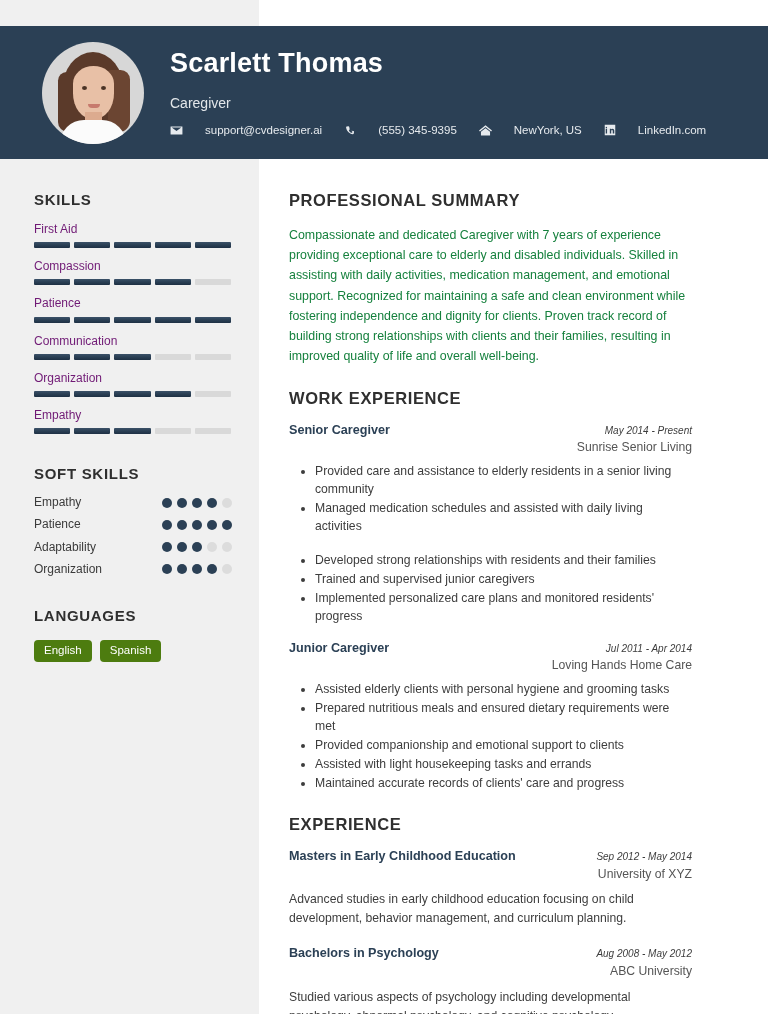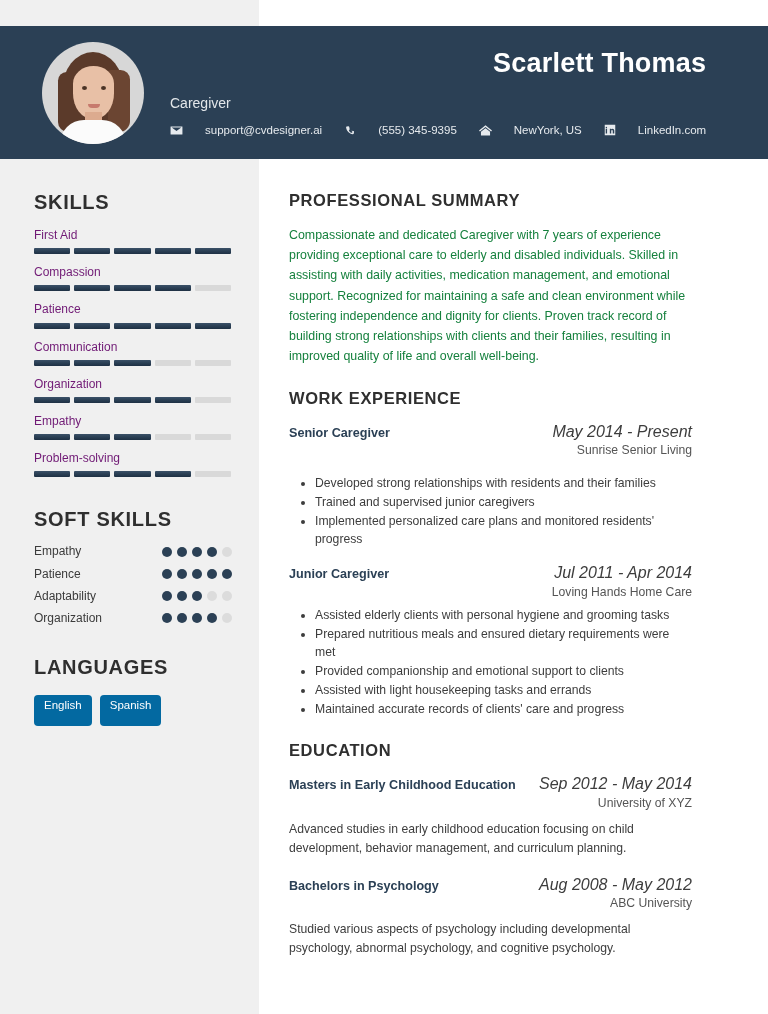--- a/index.html
+++ b/index.html
@@ -98,21 +98,20 @@
     background: #dcab8f;
   }
 
   .head-text { margin-left: 26px; }
   .name {
     color: #ffffff;
     font-size: 27px;
     font-weight: bold;
     letter-spacing: .2px;
     line-height: 1.12;
-    text-align: right;
   }
   .role {
     color: #e3e7ea;
     font-size: 14px;
     margin-top: 16px;
     font-weight: normal;
   }
   .contacts {
     display: flex;
     align-items: center;
@@ -130,21 +129,21 @@
   .contact svg { display: block; fill: #e6eaee; }
 
   
   .sidebar {
     position: absolute;
     left: 0; top: 159px;
     width: 259px;
     padding: 32px 28px 0 34px;
   }
   .side-title {
-    font-size: 20px;
+    font-size: 15px;
     font-weight: bold;
     color: #2f2f2f;
     letter-spacing: .7px;
   }
   .side-title.spaced { margin-top: 31px; }
 
   .skill-list { margin-top: 15px; }
   .skill-row { margin-bottom: 12px; }
   .skill-name {
     font-size: 12px;
@@ -187,24 +186,24 @@
   }
   .dot.on { background: #2b4055; }
 
   .lang-list {
     margin-top: 16px;
     display: flex;
     gap: 8px;
     flex-wrap: wrap;
   }
   .lang {
-    background: #0369a1;
+    background: #4d7c0f;
     color: #ffffff;
     font-size: 11.5px;
-    padding: 5px 10px 14px;
+    padding: 5px 10px 6px;
     border-radius: 4px;
     line-height: 1;
   }
 
   
   .main {
     position: absolute;
     left: 259px; top: 159px;
     width: 465px;
     padding: 32px 32px 0 30px;
@@ -230,21 +229,21 @@
     align-items: baseline;
     gap: 14px;
   }
   .entry-title {
     font-size: 12.6px;
     font-weight: bold;
     color: #2b4055;
     line-height: 1.25;
   }
   .entry-date {
-    font-size: 16px;
+    font-size: 10px;
     font-style: italic;
     color: #3d3d3d;
     white-space: nowrap;
   }
   .entry-sub {
     font-size: 12.2px;
     color: #555555;
     margin-top: 2px;
     line-height: 1.3;
     text-align: right;
@@ -392,30 +391,20 @@
       <div class="skill-row">
         <div class="skill-name">Empathy</div>
         <div class="bar">
           <span class="seg on"></span>
           <span class="seg on"></span>
           <span class="seg on"></span>
           <span class="seg"></span>
           <span class="seg"></span>
         </div>
       </div>
-      <div class="skill-row">
-        <div class="skill-name">Problem-solving</div>
-        <div class="bar">
-          <span class="seg on"></span>
-          <span class="seg on"></span>
-          <span class="seg on"></span>
-          <span class="seg on"></span>
-          <span class="seg"></span>
-        </div>
-      </div>
     </div>
 
     <div class="side-title spaced">SOFT SKILLS</div>
     <div class="soft-list">
       <div class="soft-row">
         <div class="soft-name">Empathy</div>
         <div class="dots">
           <span class="dot on"></span>
           <span class="dot on"></span>
           <span class="dot on"></span>
@@ -472,20 +461,24 @@
 
     <div class="sec">
       <div class="sec-title">WORK EXPERIENCE</div>
 
       <div class="entry">
         <div class="entry-head">
           <div class="entry-title">Senior Caregiver</div>
           <div class="entry-date">May 2014 - Present</div>
         </div>
         <div class="entry-sub">Sunrise Senior Living</div>
+        <ul class="bullets">
+          <li>Provided care and assistance to elderly residents in a senior living community</li>
+          <li>Managed medication schedules and assisted with daily living activities</li>
+        </ul>
         <ul class="bullets group2">
           <li>Developed strong relationships with residents and their families</li>
           <li>Trained and supervised junior caregivers</li>
           <li>Implemented personalized care plans and monitored residents' progress</li>
         </ul>
       </div>
 
       <div class="entry">
         <div class="entry-head">
           <div class="entry-title">Junior Caregiver</div>
@@ -496,21 +489,21 @@
           <li>Assisted elderly clients with personal hygiene and grooming tasks</li>
           <li>Prepared nutritious meals and ensured dietary requirements were met</li>
           <li>Provided companionship and emotional support to clients</li>
           <li>Assisted with light housekeeping tasks and errands</li>
           <li>Maintained accurate records of clients' care and progress</li>
         </ul>
       </div>
     </div>
 
     <div class="sec">
-      <div class="sec-title">EDUCATION</div>
+      <div class="sec-title">EXPERIENCE</div>
 
       <div class="entry edu">
         <div class="entry-head">
           <div class="entry-title">Masters in Early Childhood Education</div>
           <div class="entry-date">Sep 2012 - May 2014</div>
         </div>
         <div class="entry-sub">University of XYZ</div>
         <div class="edu-desc">Advanced studies in early childhood education focusing on child development, behavior management, and curriculum planning.</div>
       </div>
 

